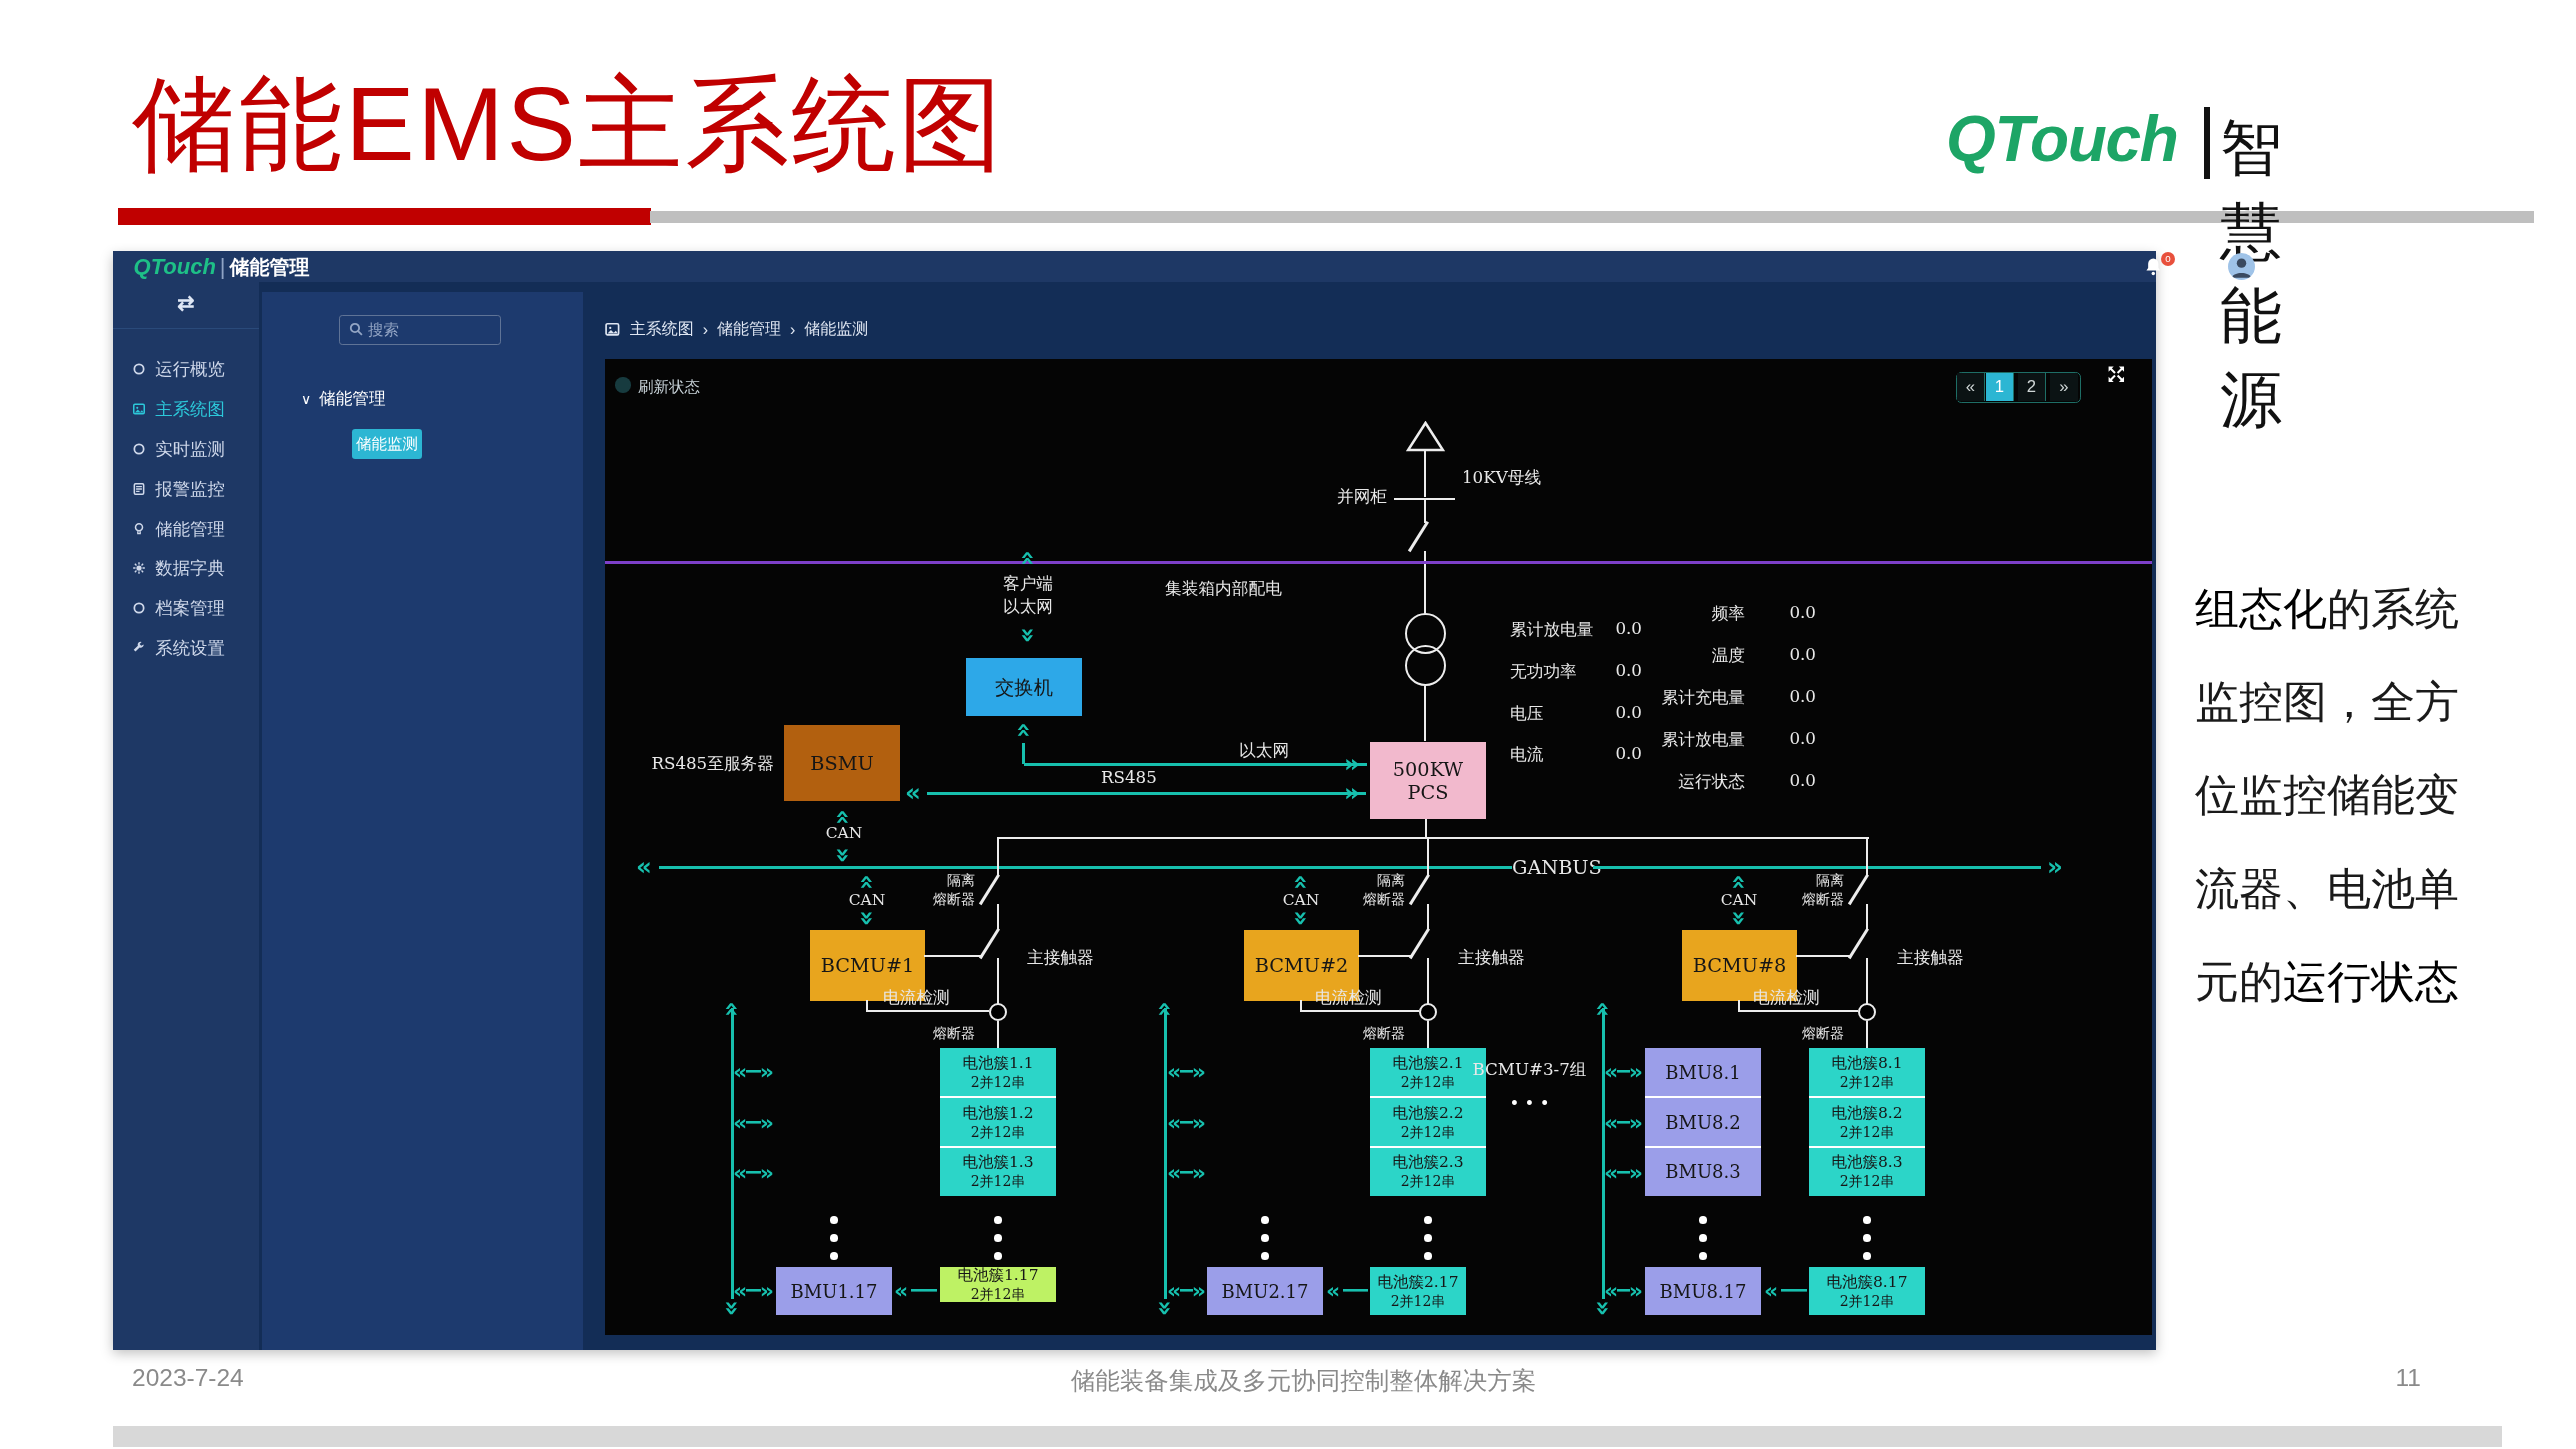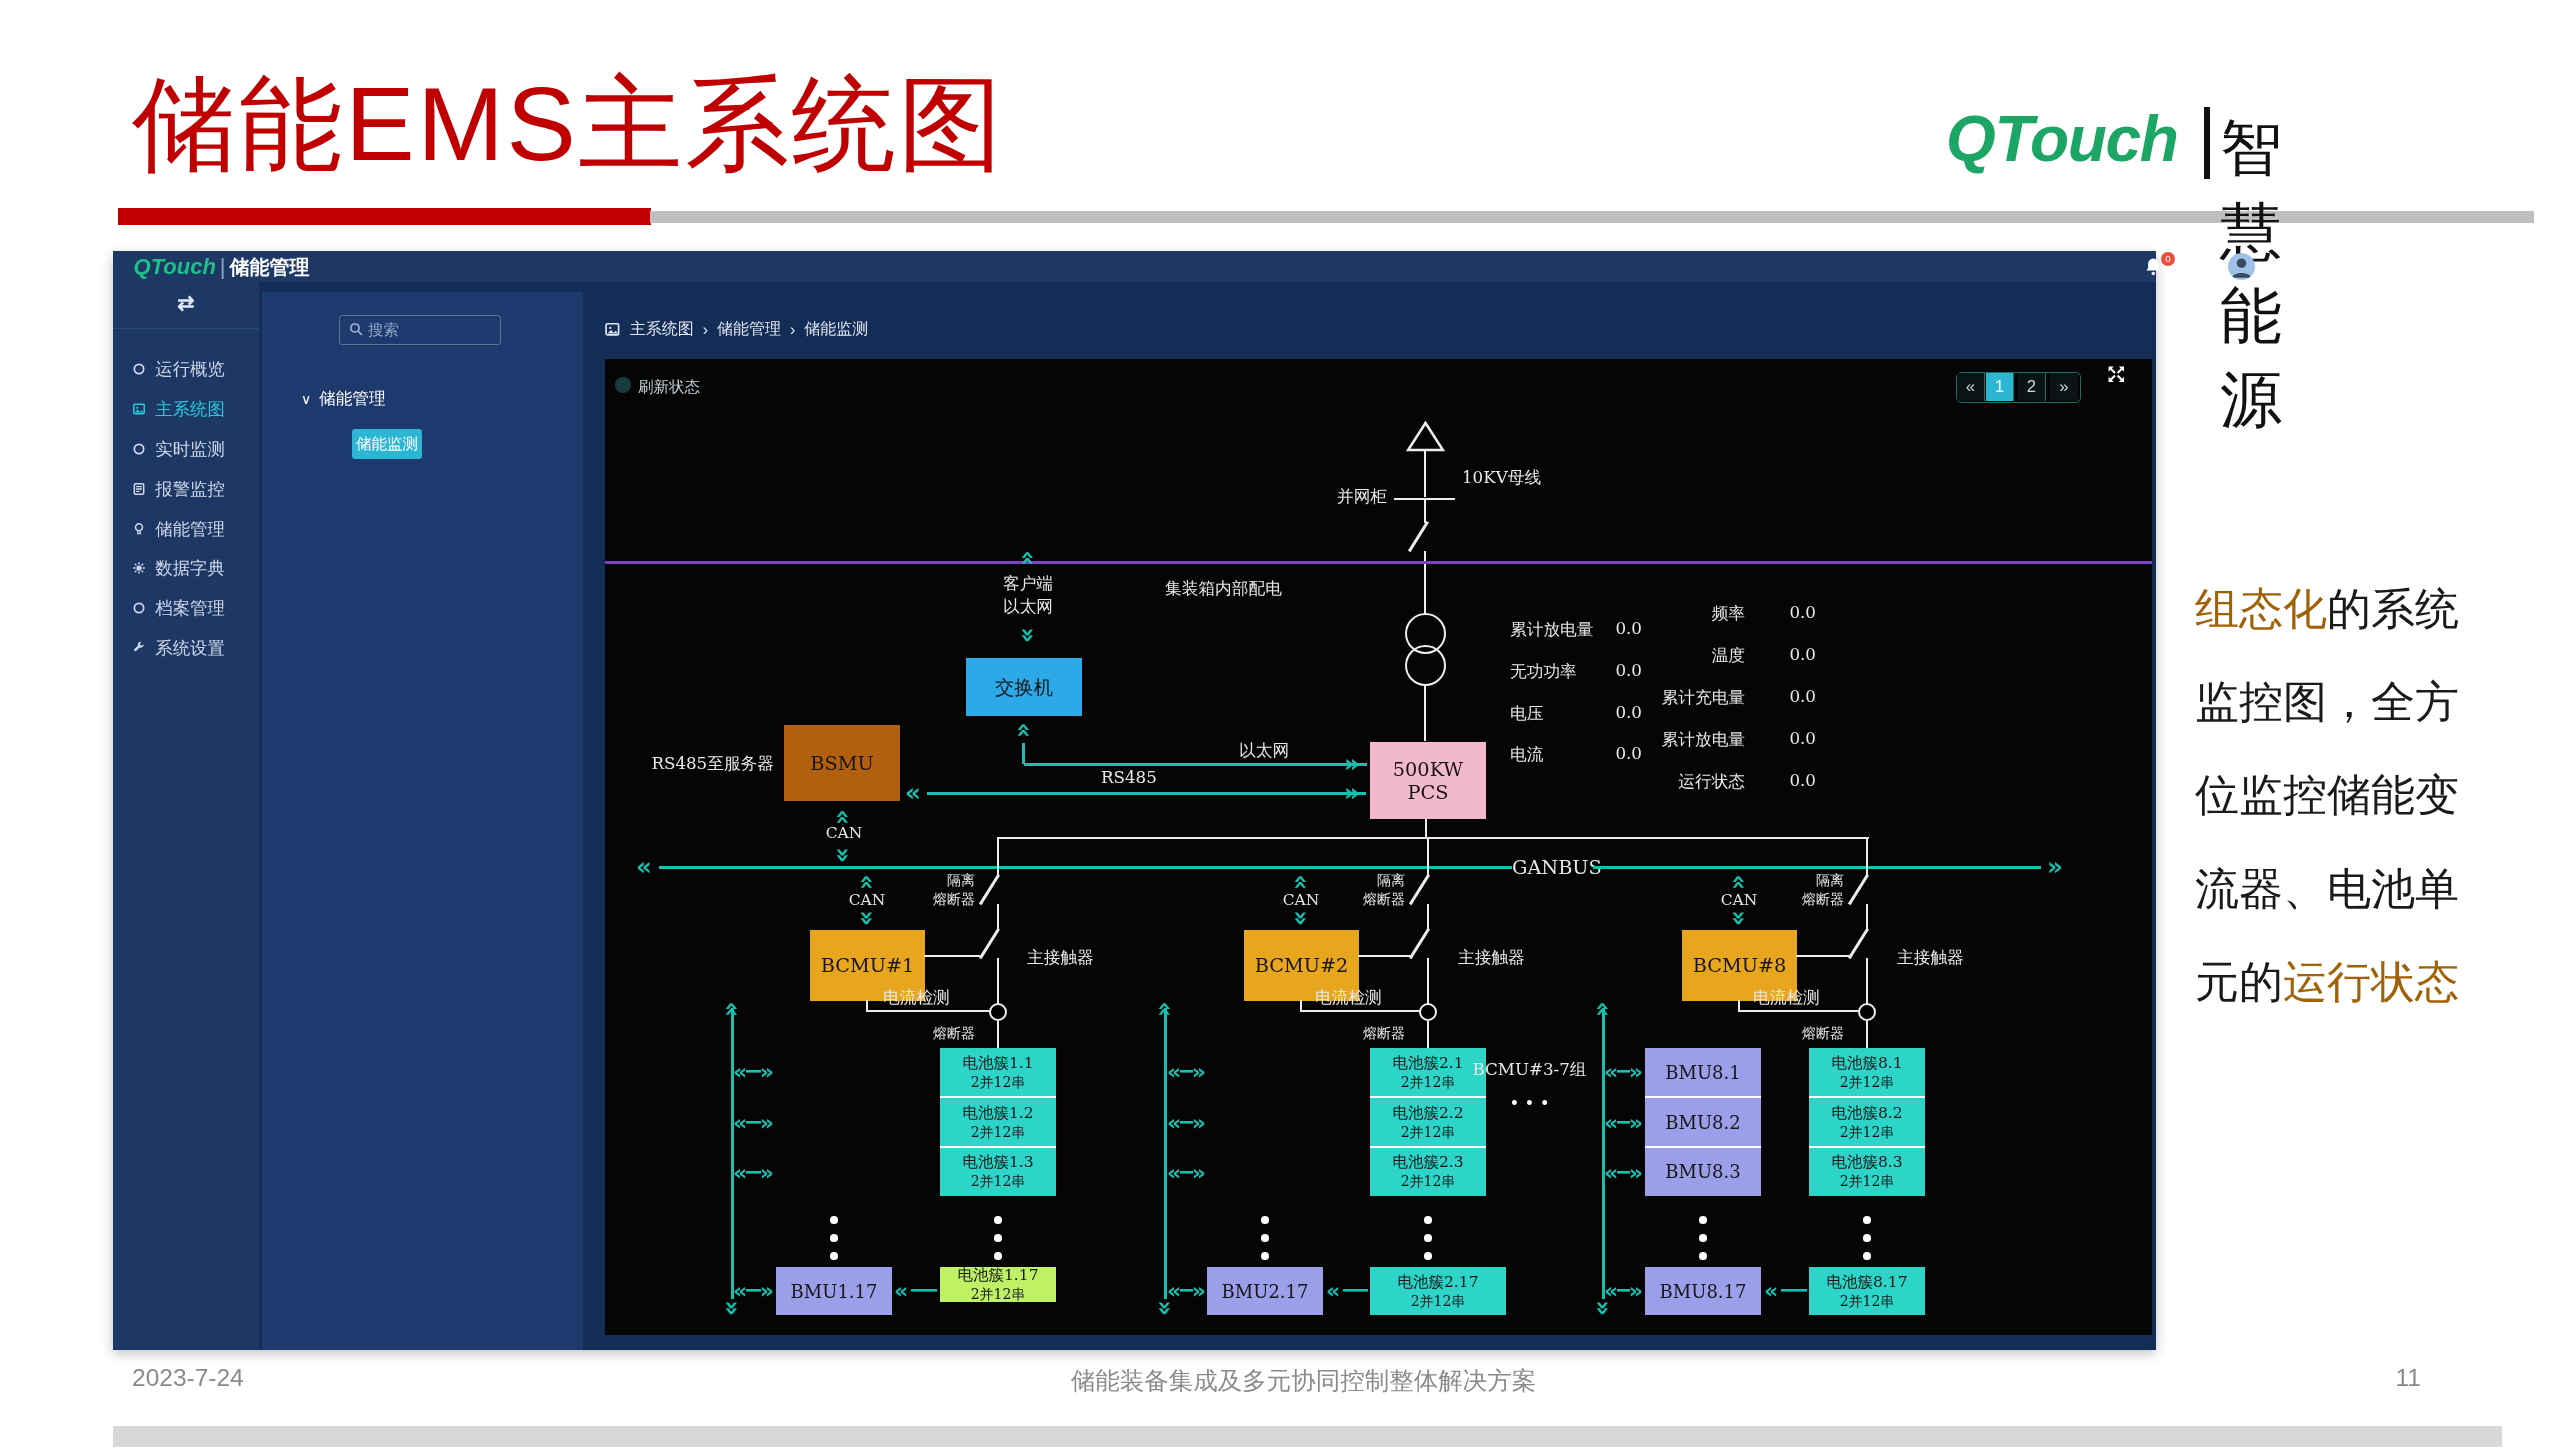--- a/index.html
+++ b/index.html
@@ -8,21 +8,21 @@
   i,b,s,u{font-style:normal;font-weight:inherit;text-decoration:none}
   
   .title{position:absolute;left:132px;top:56px;font-size:104px;font-weight:400;color:#C00000;letter-spacing:2.6px}
   .bar-red{position:absolute;left:118px;top:208px;width:533px;height:17.4px;background:#C00000}
   .bar-gray{position:absolute;left:650px;top:211px;width:1884px;height:12.2px;background:#BFBFBF}
   .logo{position:absolute;left:1946px;top:102px;height:84px}
   .logo .lq{position:absolute;left:0;top:0;font-size:64px;font-weight:900;font-style:italic;color:#1DA566;letter-spacing:-1.3px}
   .logo .lbar{position:absolute;left:258px;top:5.2px;width:6.4px;height:72px;background:#111}
   .logo .ls{position:absolute;left:274px;top:3.9px;font-size:62px;font-weight:400;color:#111;letter-spacing:-1.9px}
   .note{position:absolute;left:2195px;width:374px;font-size:44px;color:#1a1a1a;white-space:nowrap}
-  .note .red{color:#a16207}
+  .note .red{color:#000000}
   .footer{position:absolute;top:1364px;font-size:24.5px;color:#8a8a8a}
   .footbar{position:absolute;left:113px;top:1426px;width:2389px;height:20.6px;background:#D8D8D8}
   
   .app{position:absolute;left:113px;top:251px;width:2043px;height:1099px;background:var(--mainbg);box-shadow:0 3.9px 11.6px rgba(0,0,0,.25)}
   .apphead{position:absolute;left:0;top:0;width:2043px;height:31px;background:var(--navy)}
   .brand{position:absolute;left:20.6px;top:3.2px;font-size:22px;font-weight:900}
   .brand .bq{color:#1EC087;font-style:italic}
   .brand .bd{color:#8fa3c4;font-weight:400;padding:0 3.9px}
   .brand .bp{color:#fff;font-size:20px}
   .hicon{position:absolute;top:5.2px;width:20.6px;height:20.6px}
@@ -382,21 +382,21 @@
       <div class="box" style="background:#2CD5C8;font-size:15.5px">
           <span>电池簇2.2</span>
           <span style="font-size:14px">2并12串</span>
         </div>
       <div class="box" style="background:#2CD5C8;font-size:15.5px">
           <span>电池簇2.3</span>
           <span style="font-size:14px">2并12串</span>
         </div>
     </div>
     <i class="vdots" style="left:819px;top:857px"></i>
-    <div class="box" style="left:765px;top:908px;width:136px;height:48px;background:#2CD5C8;font-size:15.5px">
+    <div class="box" style="left:765px;top:908px;width:96px;height:48px;background:#2CD5C8;font-size:15.5px">
         <span>电池簇2.17</span>
         <span style="font-size:14px">2并12串</span>
       </div>
     <div class="lnk" style="left:562px;top:701px;width:39px"></div>
     <div class="lnk" style="left:562px;top:752px;width:39px"></div>
     <div class="lnk" style="left:562px;top:802px;width:39px"></div>
     <div class="lnk" style="left:562px;top:920px;width:39px"></div>
     <div class="lnkL" style="left:721px;top:920px;width:42px"></div>
 
     <div class="dlbl c" style="left:860px;top:699px;width:129px">BCMU#3-7组</div>

